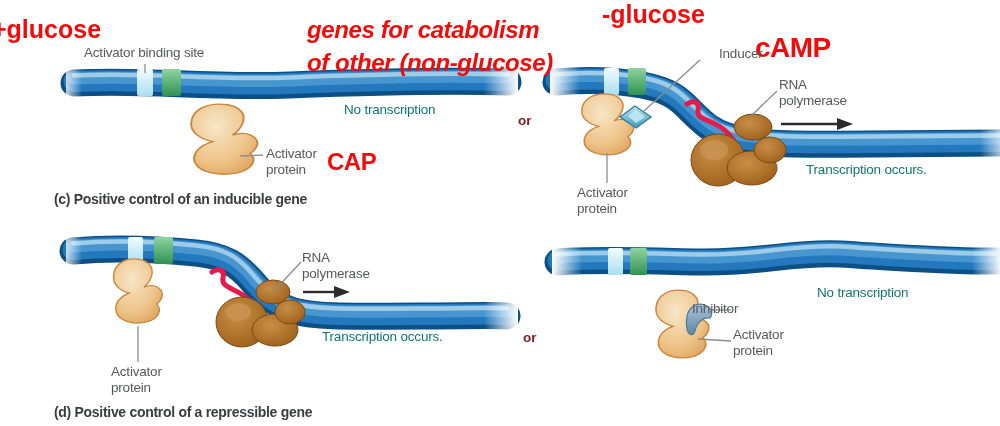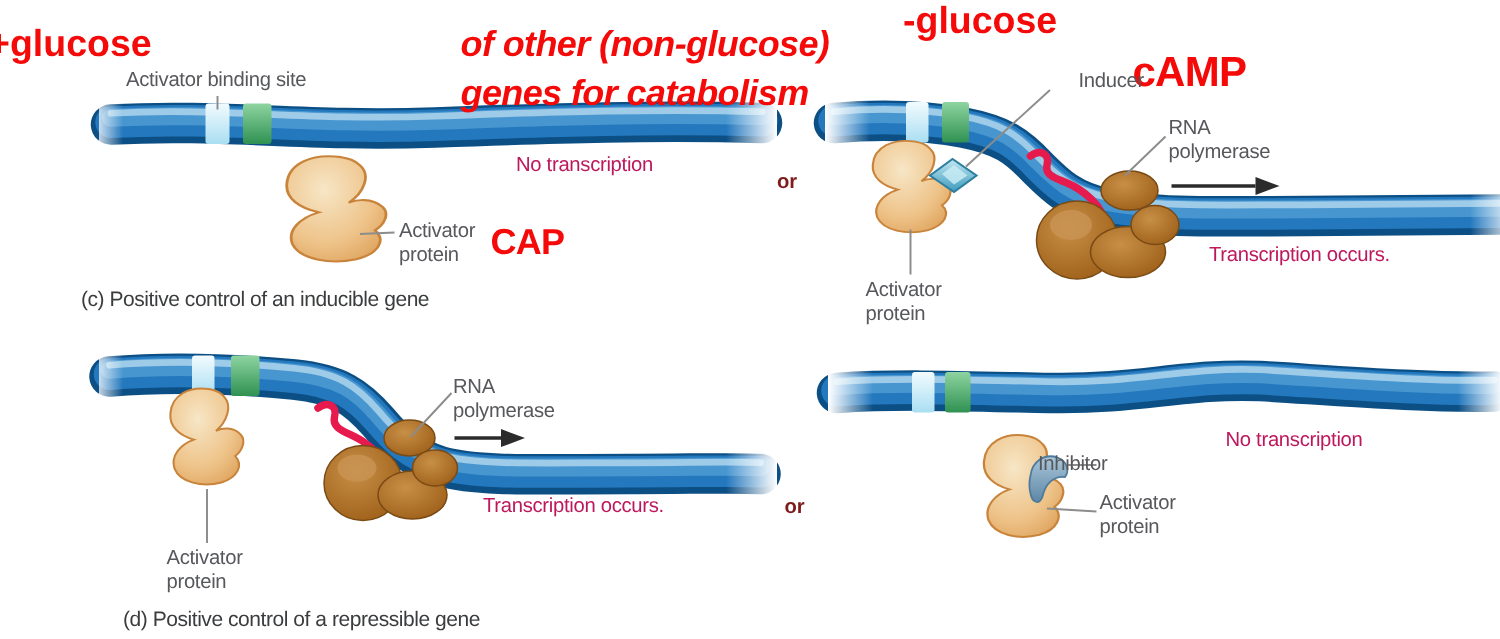--- a/index.html
+++ b/index.html
@@ -4,22 +4,22 @@
 <style>
   html,body{margin:0;padding:0;background:#ffffff;}
   .stage{
     position:relative;width:1000px;height:426px;background:#ffffff;overflow:hidden;
     font-family:"Liberation Sans",sans-serif;
   }
   .stage svg{position:absolute;left:0;top:0;}
   .txt{position:absolute;white-space:nowrap;}
   .glabel{color:#57585c;font-size:13.5px;line-height:15.5px;letter-spacing:-0.2px;}
   .wrap{white-space:normal;}
-  .status{color:#be185d;font-size:13.5px;letter-spacing:-0.2px;}
-  .caption{color:#3b3c3e;font-size:14px;font-weight:normal;letter-spacing:-0.3px;}
+  .status{color:#0f766e;font-size:13.5px;letter-spacing:-0.2px;}
+  .caption{color:#3b3c3e;font-size:14px;font-weight:bold;letter-spacing:-0.3px;}
   .orlbl{color:#7f1d1d;font-size:13.5px;font-weight:bold;}
   .red{color:#f50a0a;font-weight:bold;}
   .red-note{font-style:italic;font-size:24px;line-height:33px;letter-spacing:-0.4px;}
   .red-note span{display:block;}
   .sz25{font-size:25px;}
   .sz26{font-size:24px;letter-spacing:-0.5px;}
   .sz28{font-size:28px;letter-spacing:-0.5px;}
   
   .tO{stroke:#0c4f85;stroke-width:27px;fill:none;stroke-linecap:round;}
   .tB{stroke:#2478bd;stroke-width:21px;fill:none;stroke-linecap:round;}
@@ -174,22 +174,22 @@
   </g>
   <g>
     <line class="arrowline" x1="303" y1="292" x2="334" y2="292"></line>
     <polygon class="arrowhead" points="334,286 350,292 334,298"></polygon>
   </g>
 </svg>
 
   <div class="txt red sz25" style="left:-8px;top:15px;">+glucose</div>
   <div class="txt red sz25" style="left:602px;top:0px;text-align:right;">-glucose</div>
   <div class="txt red red-note" style="left:307px;top:13px;">
+    <span>genes for catabolism</span>
     <span>of other (non-glucose)</span>
-    <span>genes for catabolism</span>
   </div>
   <div class="txt red sz26" style="left:327px;top:148px;">CAP</div>
   <div class="txt glabel" style="left:84px;top:45px;">Activator binding site</div>
 
   <div class="txt red sz28" style="left:755px;top:32px;">cAMP</div>
   <div class="txt status" style="left:344px;top:102px;">No transcription</div>
   <div class="txt glabel wrap" style="left:266px;top:146px;width:72px;">Activator protein</div>
   <div class="txt orlbl" style="left:518px;top:113px;">or</div>
   <div class="txt glabel" style="left:719px;top:46px;">Inducer</div>
   <div class="txt glabel wrap" style="left:779px;top:77px;width:95px;">RNA polymerase</div>
@@ -197,15 +197,15 @@
   <div class="txt glabel wrap" style="left:577px;top:185px;width:72px;">Activator protein</div>
   <div class="txt caption" style="left:54px;top:191px;">(c) Positive control of an inducible gene</div>
 
   <div class="txt glabel wrap" style="left:302px;top:250px;width:95px;">RNA polymerase</div>
   <div class="txt status" style="left:322px;top:329px;">Transcription occurs.</div>
   <div class="txt glabel wrap" style="left:111px;top:364px;width:72px;">Activator protein</div>
   <div class="txt orlbl" style="left:523px;top:330px;">or</div>
   <div class="txt status" style="left:817px;top:285px;">No transcription</div>
   <div class="txt glabel" style="left:692px;top:301px;">Inhibitor</div>
   <div class="txt glabel wrap" style="left:733px;top:327px;width:72px;">Activator protein</div>
-  <div class="txt caption" style="left:54px;top:404px;margin-left:28px;">(d) Positive control of a repressible gene</div>
+  <div class="txt caption" style="left:54px;top:404px;">(d) Positive control of a repressible gene</div>
 
 </div>
 
 </body></html>

